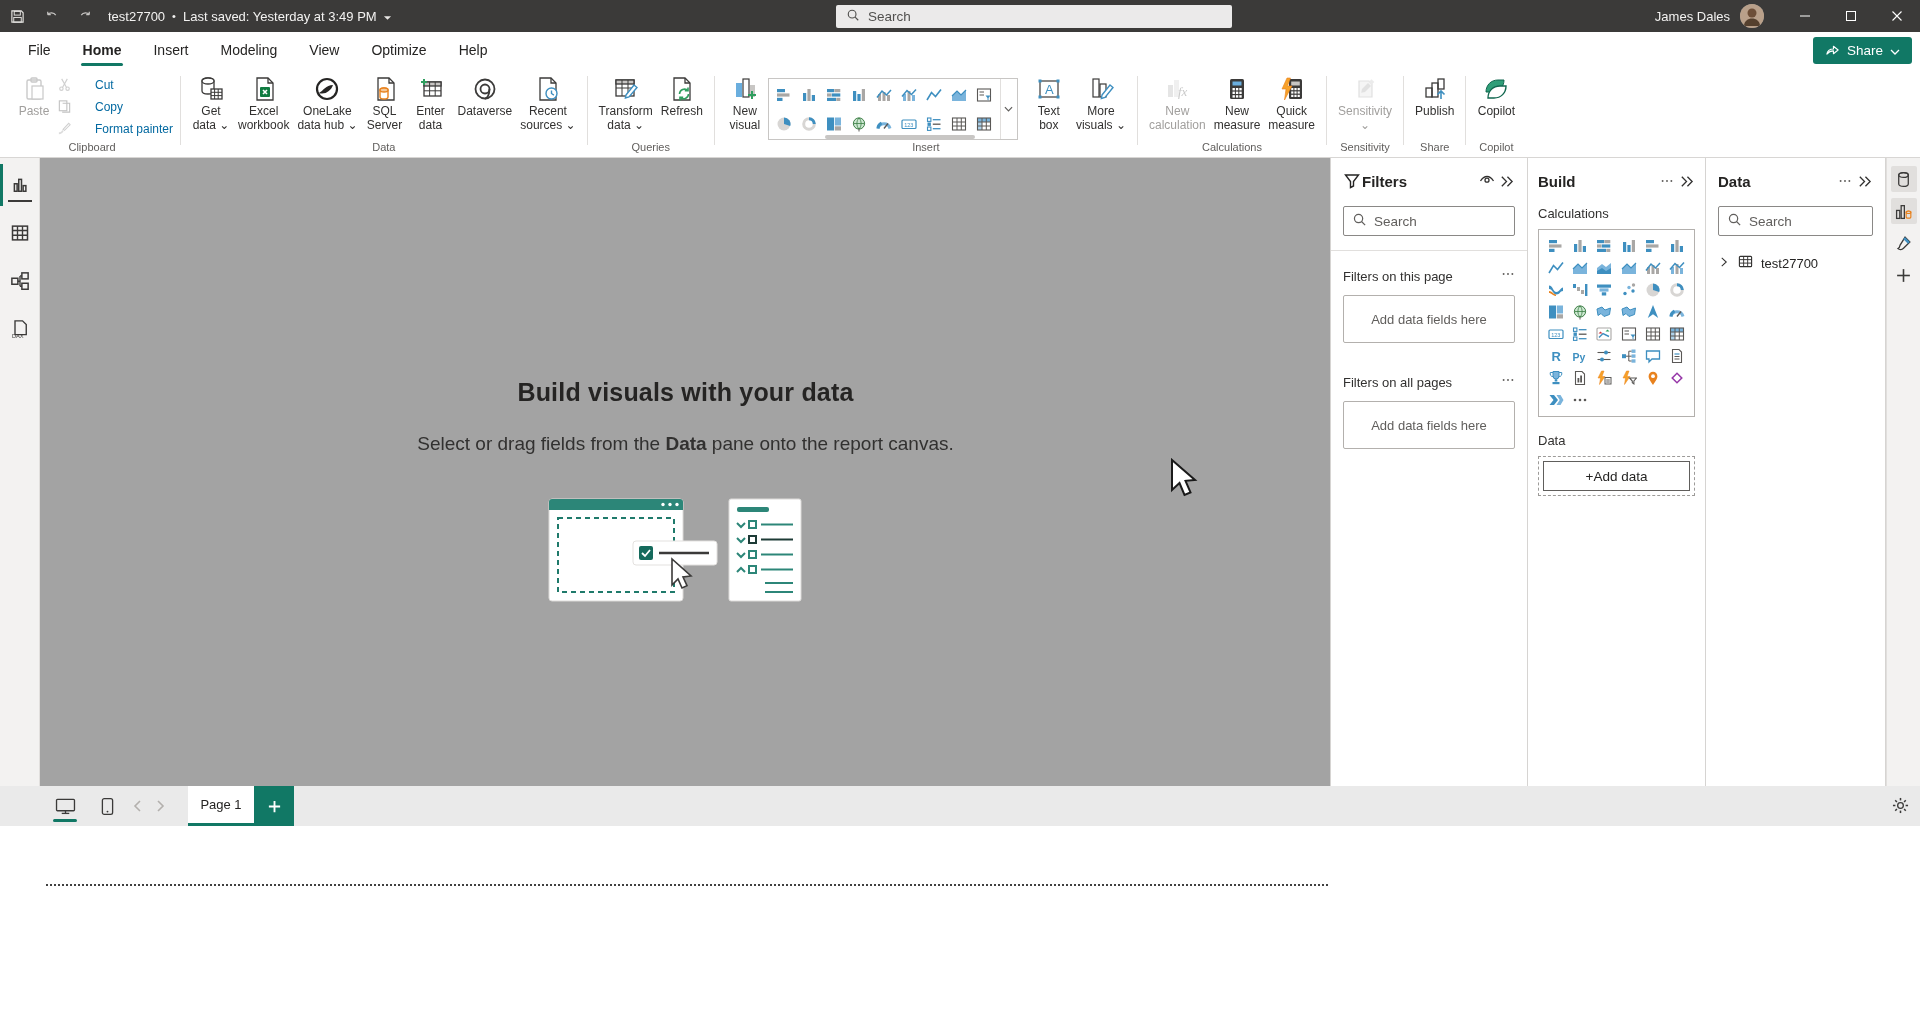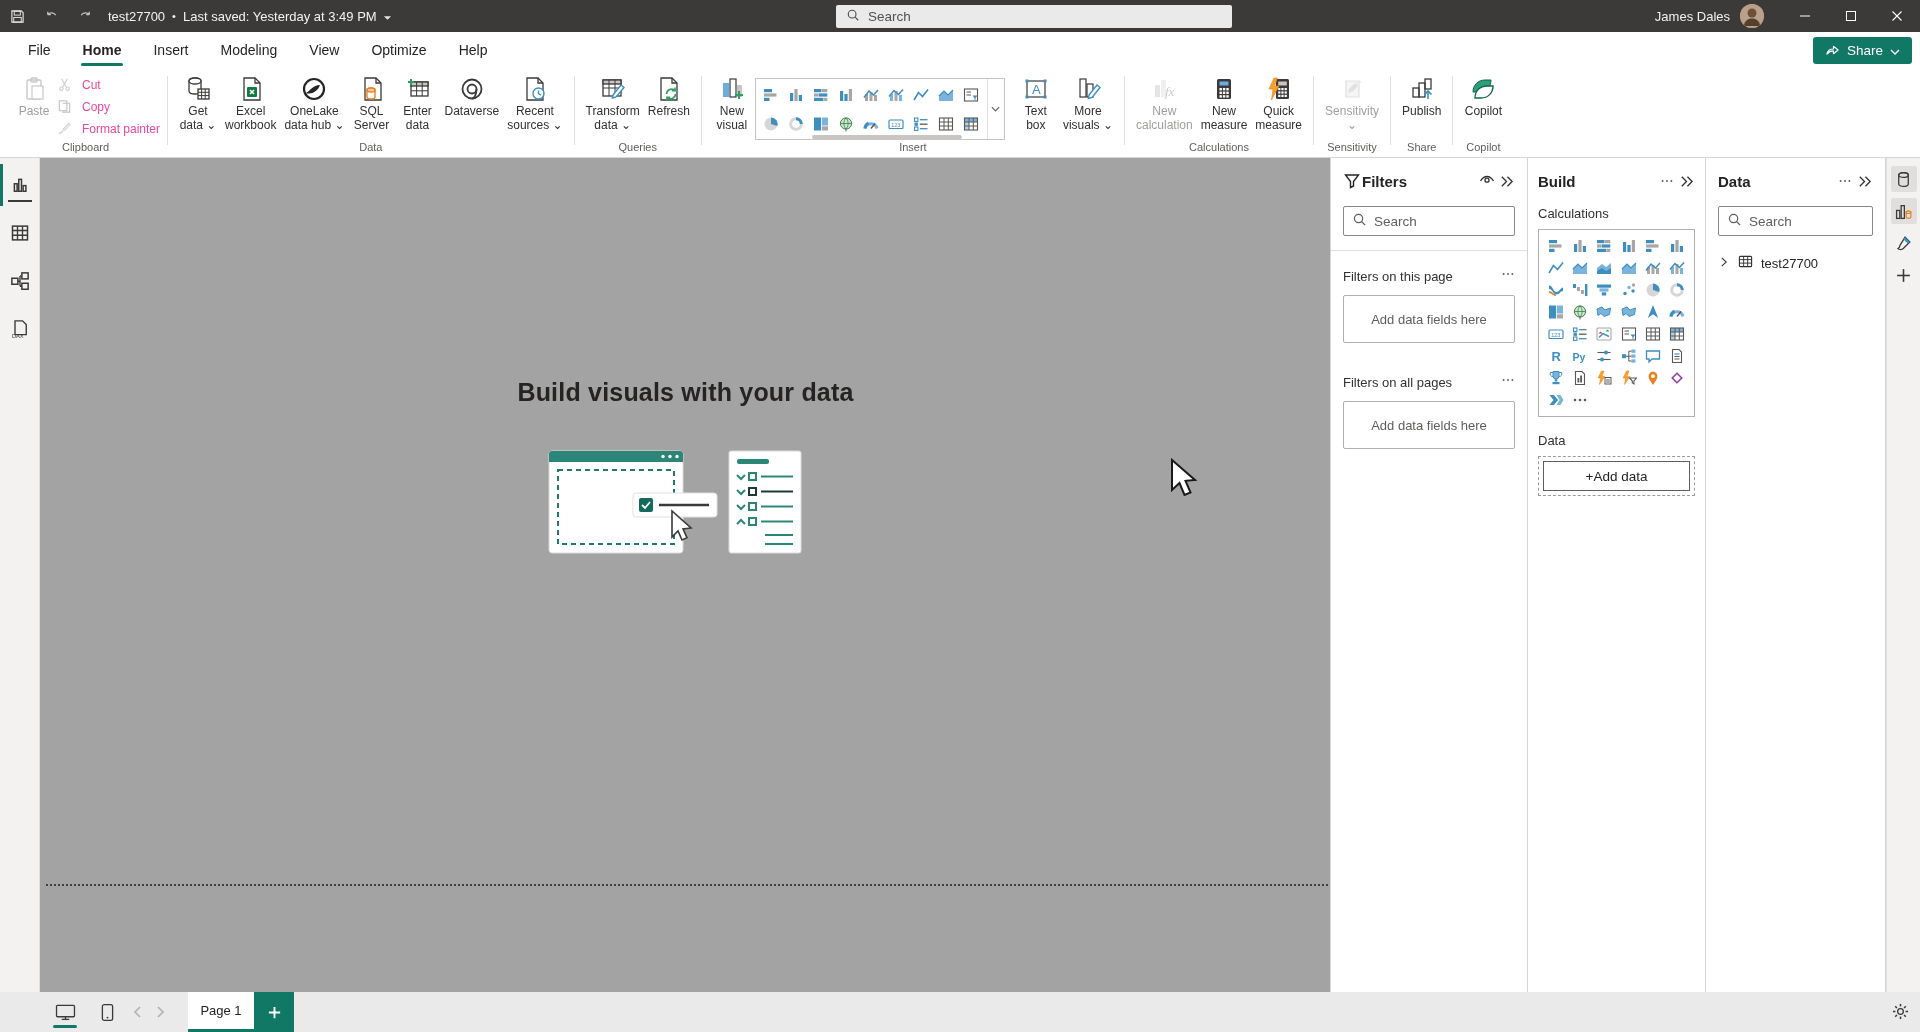--- a/index.html
+++ b/index.html
@@ -1,18 +1,18 @@
 <!DOCTYPE html>
 <html><head>
 <meta charset="utf-8">
 <style>
   * { margin:0; padding:0; box-sizing:border-box; }
   html,body { width:1920px; height:1032px; overflow:hidden; }
   body { font-family:"Liberation Sans", sans-serif; background:#fff; color:#323130; }
-  #app { width:1920px; height:1032px; display:flex; flex-direction:column; position:relative; }
+  #app { width:1920px; height:826px; display:flex; flex-direction:column; position:relative; }
 
   
   #titlebar { height:32px; background:#3b3a39; display:flex; align-items:center; color:#f3f2f1; position:relative; flex:0 0 32px; }
   .tb-icon { width:34px; height:32px; display:flex; align-items:center; justify-content:center; cursor:pointer; }
   .tb-title { display:flex; align-items:center; gap:6px; font-size:13px; margin-left:6px; white-space:nowrap; }
   .tb-title .dot { font-size:11px; margin:0 1px; }
   .tb-search { position:absolute; left:836px; top:5px; width:396px; height:23px; background:#ebeaea; border-radius:2px; display:flex; align-items:center; padding:0 10px; gap:8px; }
   .tb-search input { border:none; outline:none; background:transparent; font-size:13.5px; color:#3b3a39; width:100%; font-family:"Liberation Sans",sans-serif; }
   .tb-search input::placeholder { color:#51504e; opacity:1; }
   .tb-right { margin-left:auto; display:flex; align-items:center; height:32px; }
@@ -35,21 +35,21 @@
   .rgroup .glabel { text-align:center; font-size:11px; color:#605e5c; padding-bottom:4px; white-space:nowrap; }
   .rsep { width:1px; background:#e1dfdd; margin:8px 0 12px; flex:0 0 1px; }
   .rbtn { display:flex; flex-direction:column; align-items:center; min-width:46px; padding:2px 4px 0; gap:2px; cursor:pointer; border-radius:2px; }
   .rbtn svg { width:28px; height:28px; }
   .rbtn .lbl { font-size:12px; line-height:13.5px; color:#323130; text-align:center; white-space:pre-line; }
   .rbtn.disabled { cursor:default; }
   .rbtn.disabled svg { filter:grayscale(1); opacity:.45; }
   .rbtn.disabled .lbl { color:#a19f9d; }
   
   .clip-col { display:flex; flex-direction:column; gap:3px; padding-top:2px; }
-  .sbtn { display:flex; align-items:center; gap:10px; font-size:12px; color:#ec4899; height:19px; cursor:default; white-space:nowrap; }
+  .sbtn { display:flex; align-items:center; gap:23px; font-size:12px; color:#0369a1; height:19px; cursor:default; white-space:nowrap; }
   .sbtn svg { width:15px; height:15px; filter:grayscale(1); opacity:.5; }
   
   .gallery-wrap { display:flex; align-items:stretch; margin-top:5px; border:1px solid #c8c6c4; background:#fff; height:62px; }
   #gallery-grid { display:grid; grid-template-columns:repeat(9,25px); grid-auto-rows:29px; align-items:center; justify-items:center; padding:1px 3px; }
   .gal-chevron { width:17px; border-left:1px solid #e1dfdd; display:flex; align-items:center; justify-content:center; cursor:pointer; }
   .gscroll { position:absolute; bottom:18px; left:110px; width:150px; height:4px; background:#c8c6c4; border-radius:2px; }
   .vicon { width:18px; height:18px; display:flex; align-items:center; justify-content:center; cursor:pointer; }
   .vicon svg { width:16px; height:16px; }
 
   
@@ -647,20 +647,21 @@
           <svg viewBox="0 0 16 16">
             <path d="M4 1.5 h6 l3 3 v8 h-9 z" fill="none" stroke="#3b3a39" stroke-width="1.1"></path>
             <text x="1.5" y="15" font-size="4.6" fill="#3b3a39" font-family="sans-serif">DAX</text>
           </svg>
         </span>
       </div>
 
     <div id="canvas">
       <div class="empty-state">
         <h1>Build visuals with your data</h1>
+        <p><span>Select or drag fields from the </span><b>Data</b><span> pane onto the report canvas.</span></p>
         <div class="illustration">
           <svg width="290" height="112" viewBox="0 0 290 112">
 
             <rect x="8" y="4" width="134" height="102" rx="3" fill="#fff" stroke="#dcdad8"></rect>
             <rect x="8" y="4" width="134" height="11" rx="3" fill="#2c8678"></rect>
             <rect x="8" y="11" width="134" height="4" fill="#2c8678"></rect>
             <circle cx="122" cy="9.5" r="1.7" fill="#fff"></circle>
               <circle cx="129" cy="9.5" r="1.7" fill="#fff"></circle>
               <circle cx="136" cy="9.5" r="1.7" fill="#fff"></circle>
             <rect x="17" y="23" width="116" height="74" fill="none" stroke="#1f7a6b" stroke-width="2" stroke-dasharray="5 4"></rect>

